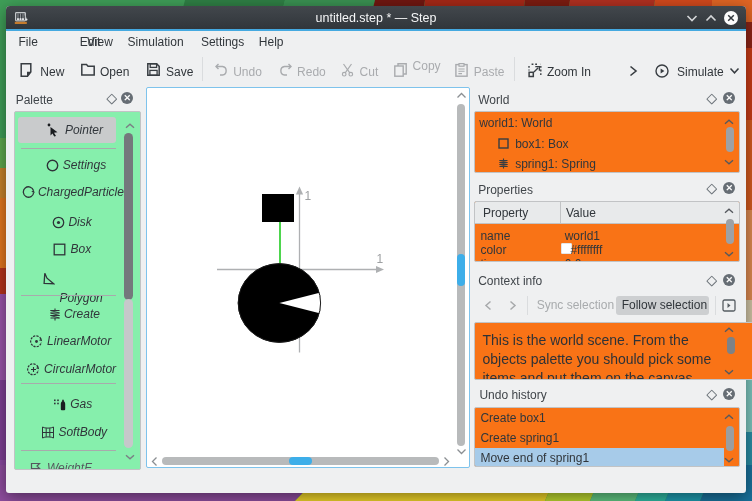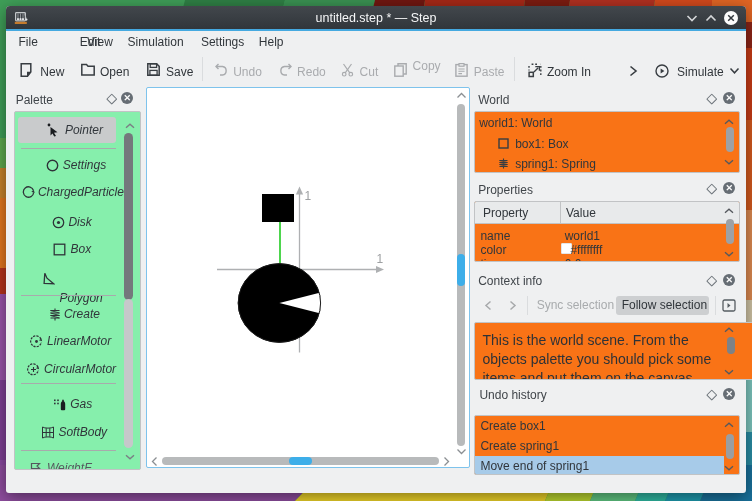--- a/index.html
+++ b/index.html
@@ -344,21 +344,21 @@
       </svg>
     <div class="abs" style="left:252px;top:13.5px;width:7.5px;height:17px;background:#7d8287;border-radius:3.7px;"></div>
     <svg class="abs" style="left:249px;top:45.5px;" width="10" height="6" viewBox="0 0 10 6">
         <polyline points="1,1.2 5,4.8 9,1.2" fill="none" stroke="#55595e" stroke-width="1.3"></polyline>
       </svg>
   </div>
 
   <div class="abs dockhead" style="left:473.4px;top:382.2px;">Undo history</div>
   <div class="diamond" style="left:701.6px;top:385px;"></div>
   <div class="closebtn" style="left:717.3px;top:381.5px;">✕</div>
-  <div class="dockbox" style="left:468px;top:400.5px;width:264px;height:58.5px;overflow:hidden;margin-top:8px;">
+  <div class="dockbox" style="left:468px;top:400.5px;width:264px;height:58.5px;overflow:hidden;">
     <div class="abs t13" style="left:5.4px;top:3.5px;">Create box1</div>
     <div class="abs t13" style="left:5.4px;top:23.5px;">Create spring1</div>
     <div class="abs" style="left:0;top:40.5px;width:248.7px;height:19.5px;background:#a7cbe9;"></div>
     <div class="abs t13" style="left:5.4px;top:43.5px;">Move end of spring1</div>
     <svg class="abs" style="left:249px;top:6px;" width="10" height="6" viewBox="0 0 10 6">
         <polyline points="1,4.8 5,1.2 9,4.8" fill="none" stroke="#55595e" stroke-width="1.3"></polyline>
       </svg>
     <div class="abs" style="left:251px;top:18px;width:8px;height:25px;background:#9a9ea1;border-radius:4px;"></div>
     <svg class="abs" style="left:249px;top:49.5px;" width="10" height="6" viewBox="0 0 10 6">
         <polyline points="1,1.2 5,4.8 9,1.2" fill="none" stroke="#55595e" stroke-width="1.3"></polyline>

